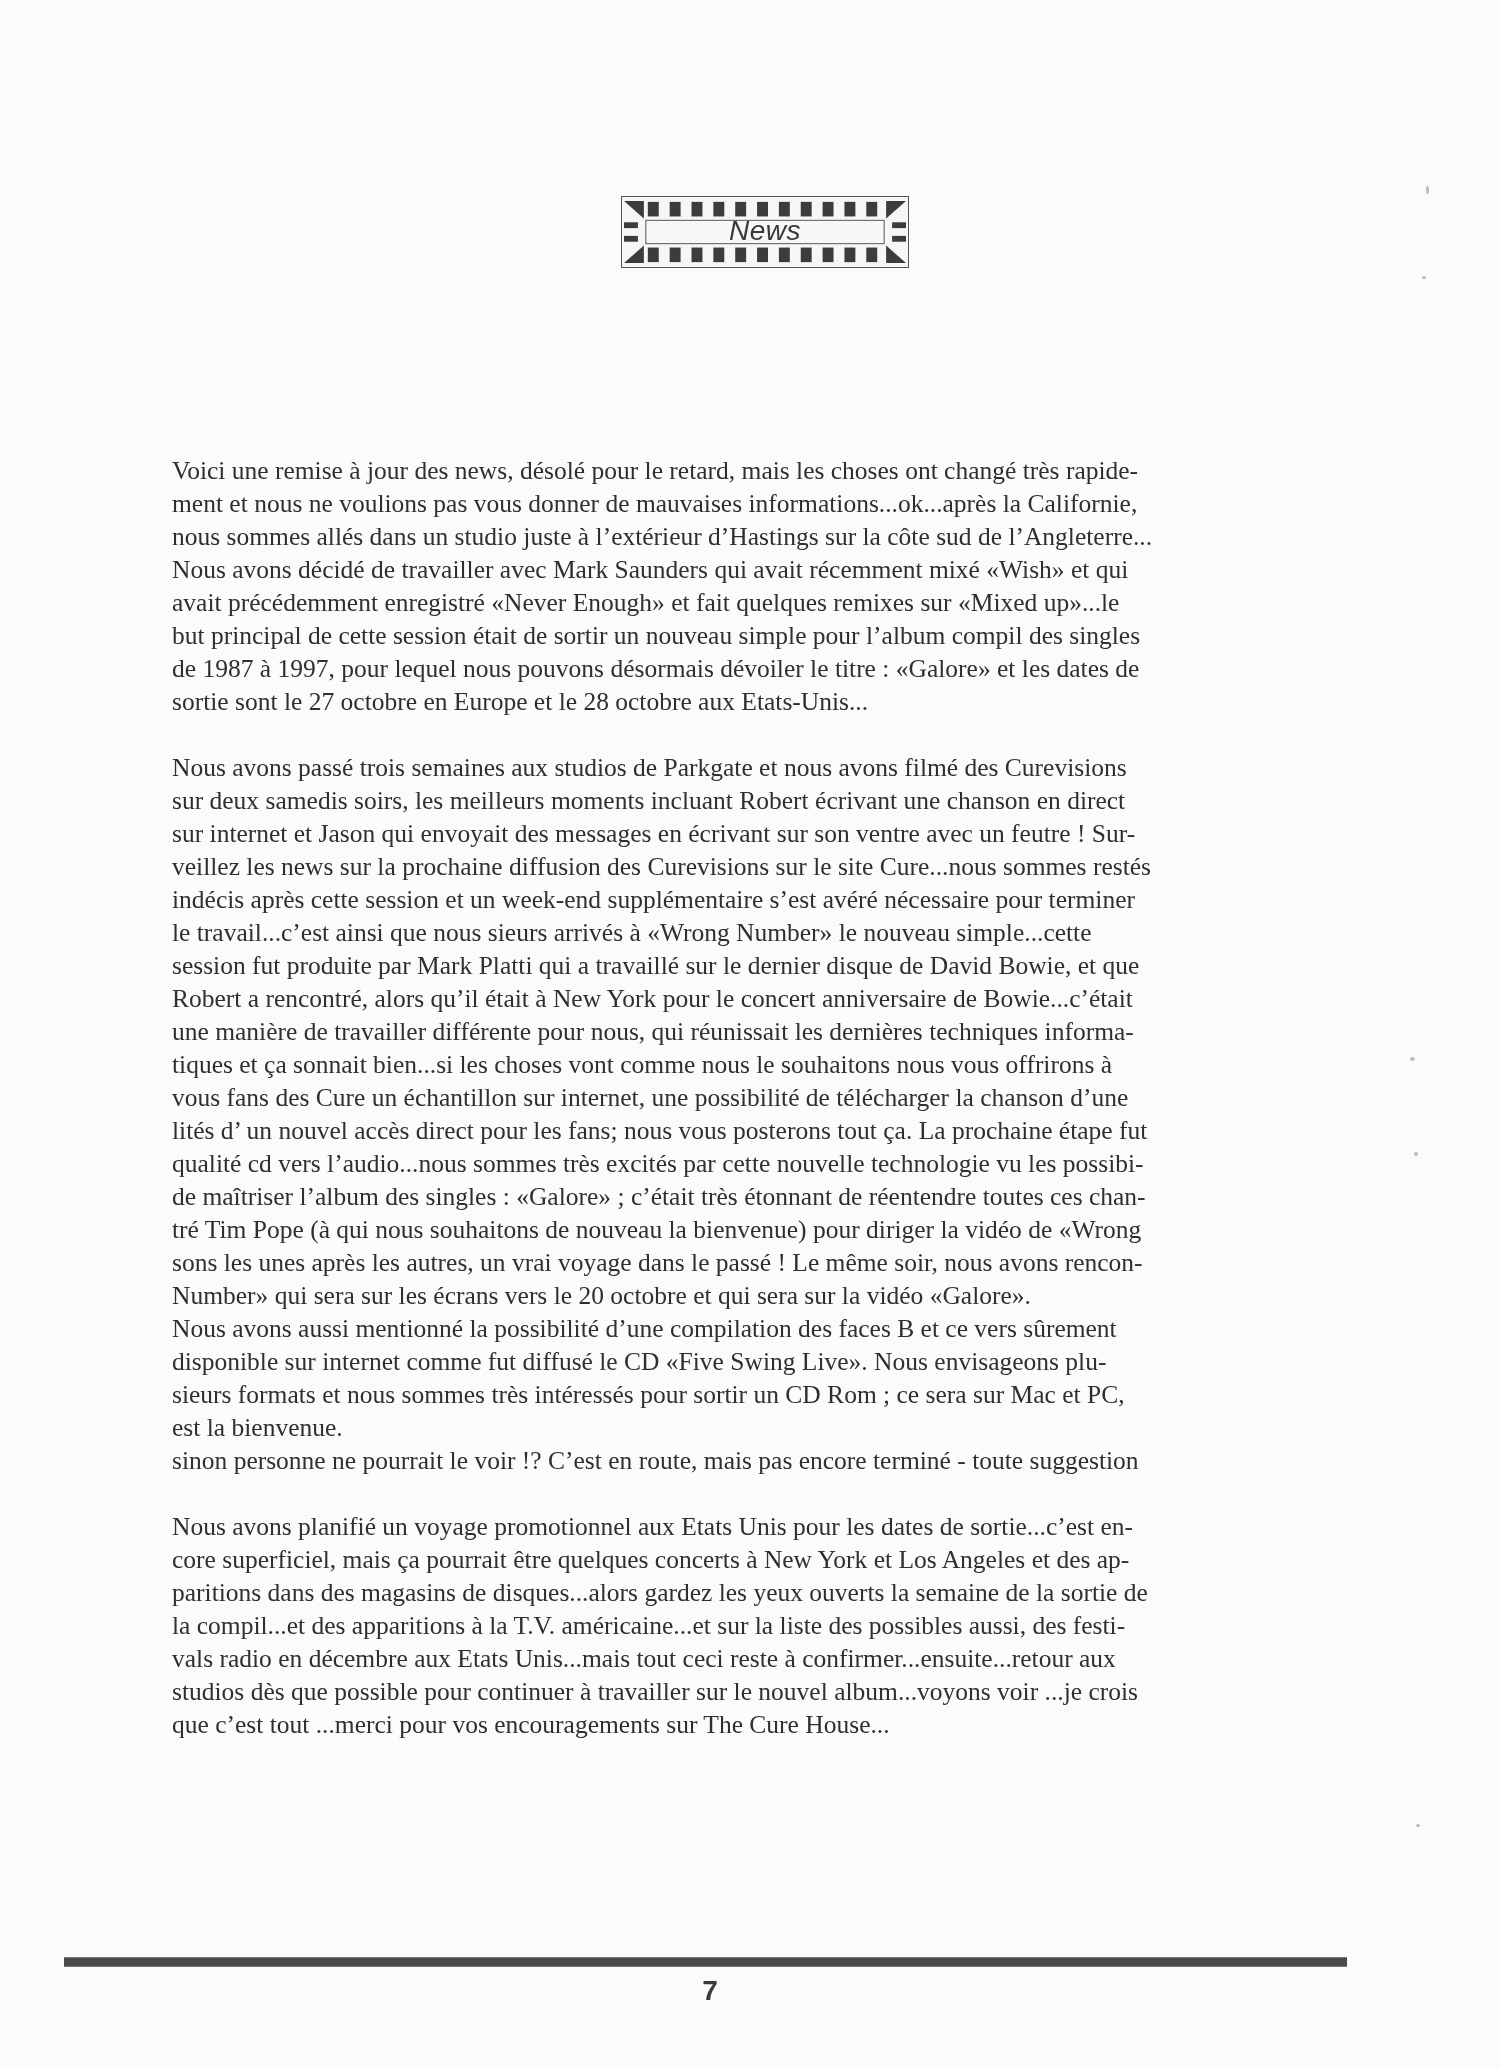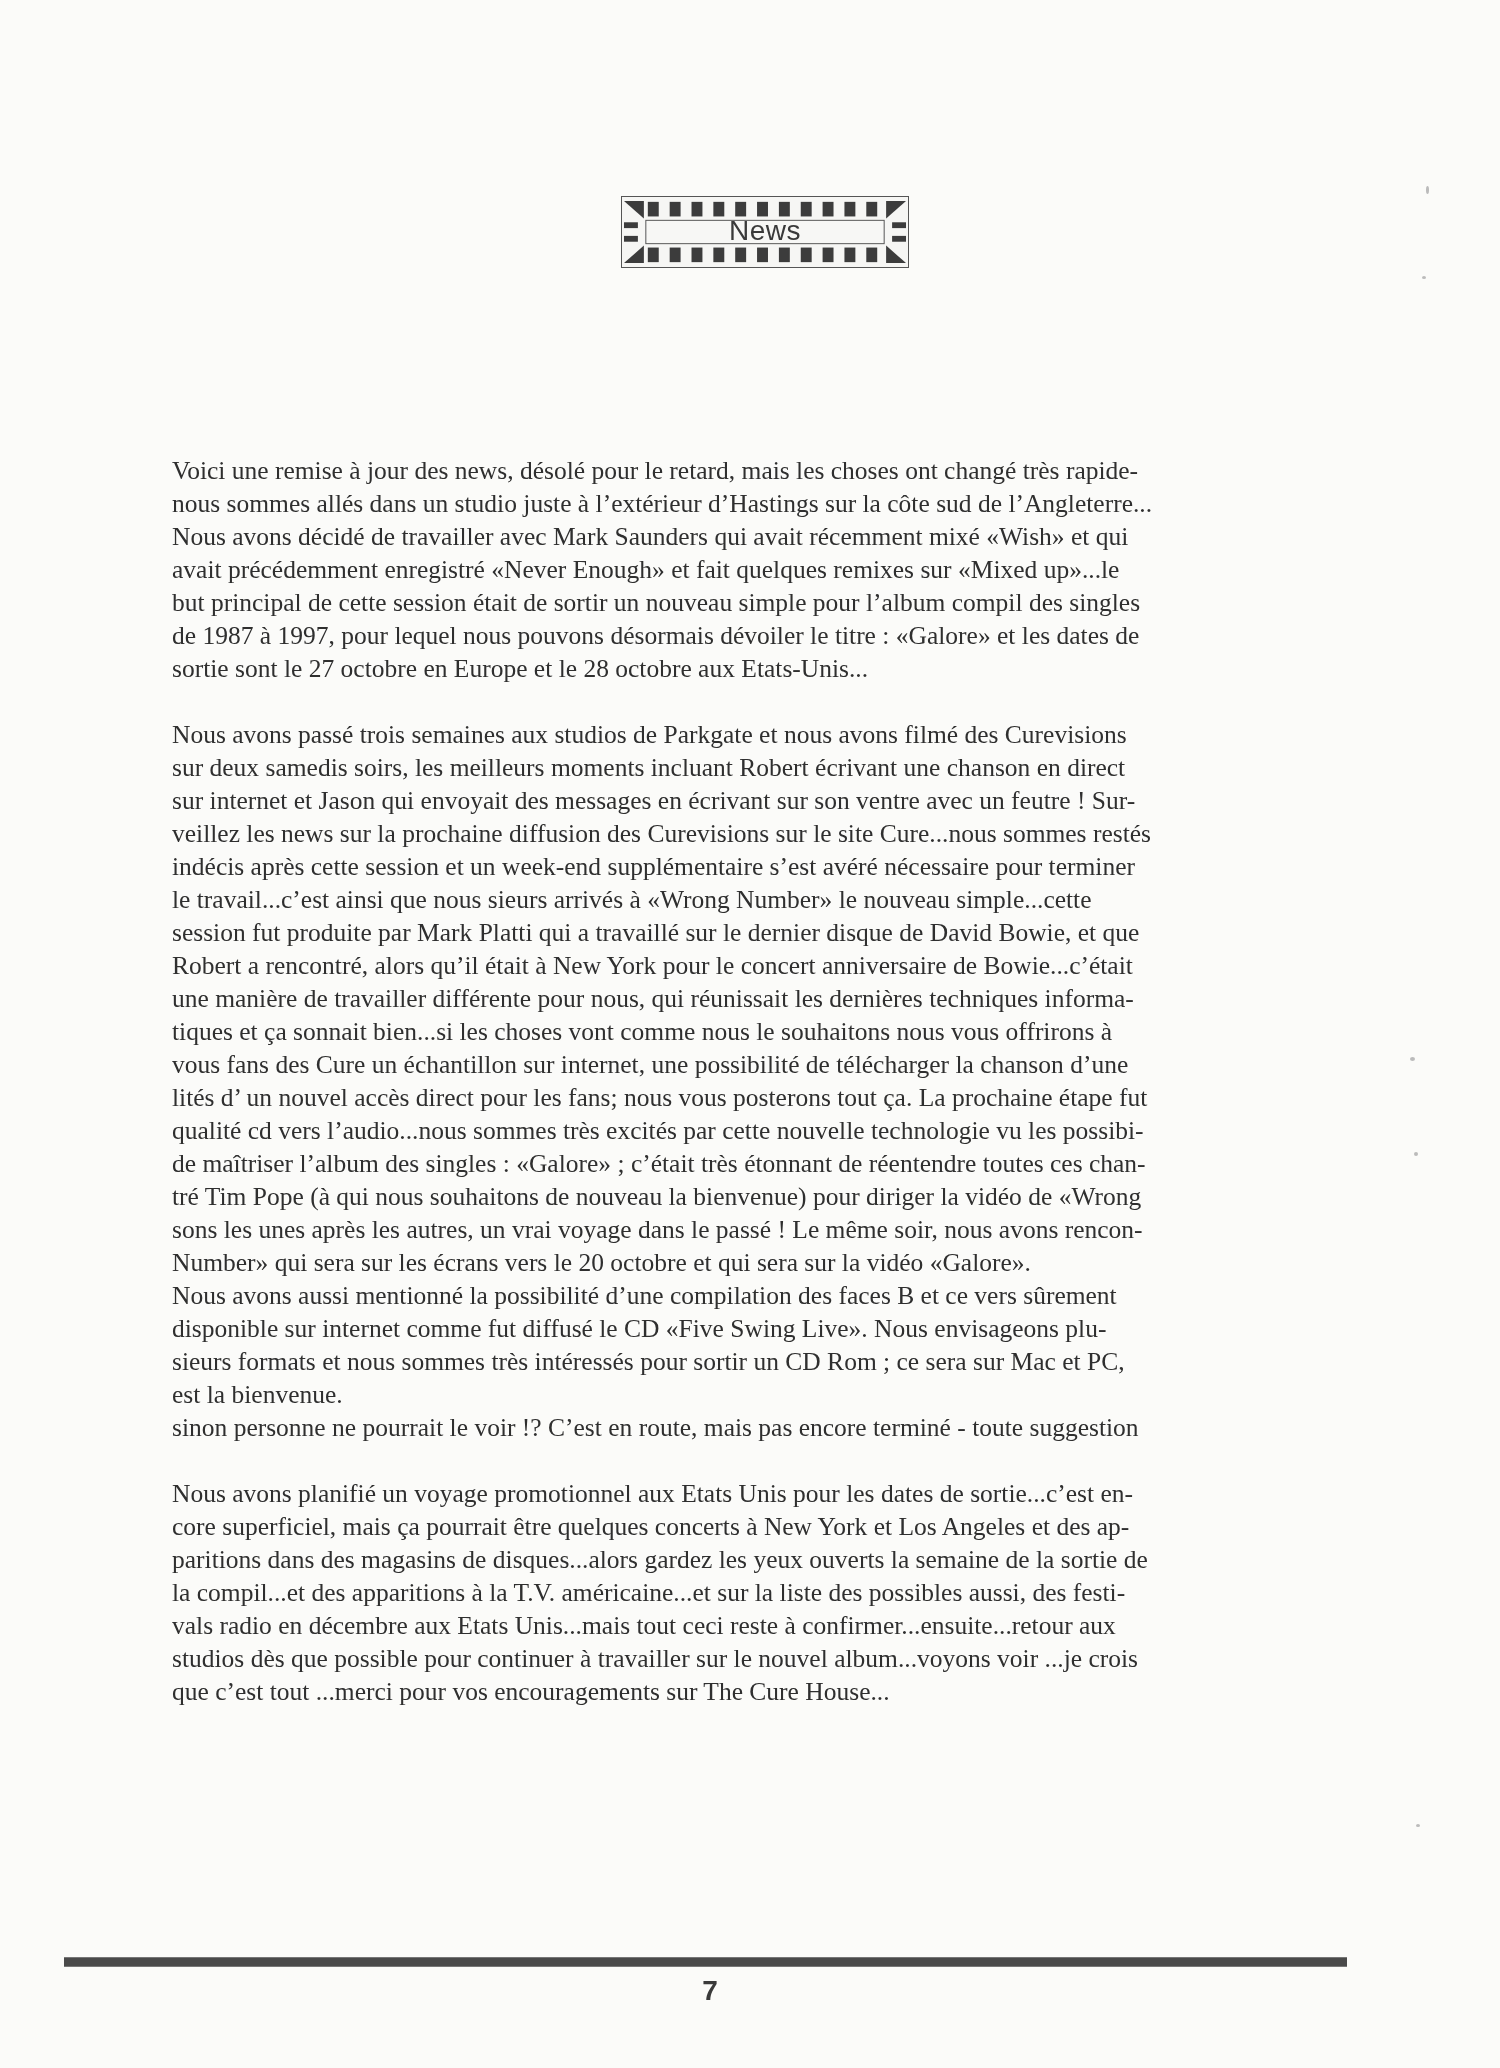--- a/index.html
+++ b/index.html
@@ -22,20 +22,21 @@
       box-sizing: border-box;
       background: #f6f6f4;
     }
     .banner-svg { position: absolute; left: 0; top: 0; width: 100%; height: 100%; }
     .news-label {
       position: absolute;
       left: 0; right: 0;
       top: 20px;
       text-align: center;
       font-family: "Liberation Sans", "DejaVu Sans", sans-serif;
+      font-style: italic;
       font-size: 28px;
       line-height: 28px;
       color: #3a3a3a;
       letter-spacing: 0.5px;
     }
     .article {
       position: absolute;
       left: 172px;
       top: 454px;
       width: 1190px;
@@ -109,20 +110,21 @@
     <rect x="272" y="26" width="14" height="6" fill="#3c3c3c"></rect>
     <rect x="272" y="40" width="14" height="6" fill="#3c3c3c"></rect>
     <rect x="24" y="24" width="240" height="24" fill="#f7f7f5" stroke="#555" stroke-width="1"></rect>
   </svg>
   <div class="news-label">News</div>
 </div>
 
 <div class="article" id="article">
     <p class="paragraph">
       <span class="line">Voici une remise à jour des news, désolé pour le retard, mais les choses ont changé très rapide-</span>
+      <span class="line">ment et nous ne voulions pas vous donner de mauvaises informations...ok...après la Californie,</span>
       <span class="line">nous sommes allés dans un studio juste à l’extérieur d’Hastings sur la côte sud de l’Angleterre...</span>
       <span class="line">Nous avons décidé de travailler avec Mark Saunders qui avait récemment mixé «Wish» et qui</span>
       <span class="line">avait précédemment enregistré «Never Enough» et fait quelques remixes sur «Mixed up»...le</span>
       <span class="line">but principal de cette session était de sortir un nouveau simple pour l’album compil des singles</span>
       <span class="line">de 1987 à 1997, pour lequel nous pouvons désormais dévoiler le titre : «Galore» et les dates de</span>
       <span class="line">sortie sont le 27 octobre en Europe et le 28 octobre aux Etats-Unis...</span>
     </p>
     <p class="paragraph">
       <span class="line">Nous avons passé trois semaines aux studios de Parkgate et nous avons filmé des Curevisions</span>
       <span class="line">sur deux samedis soirs, les meilleurs moments incluant Robert écrivant une chanson en direct</span>

